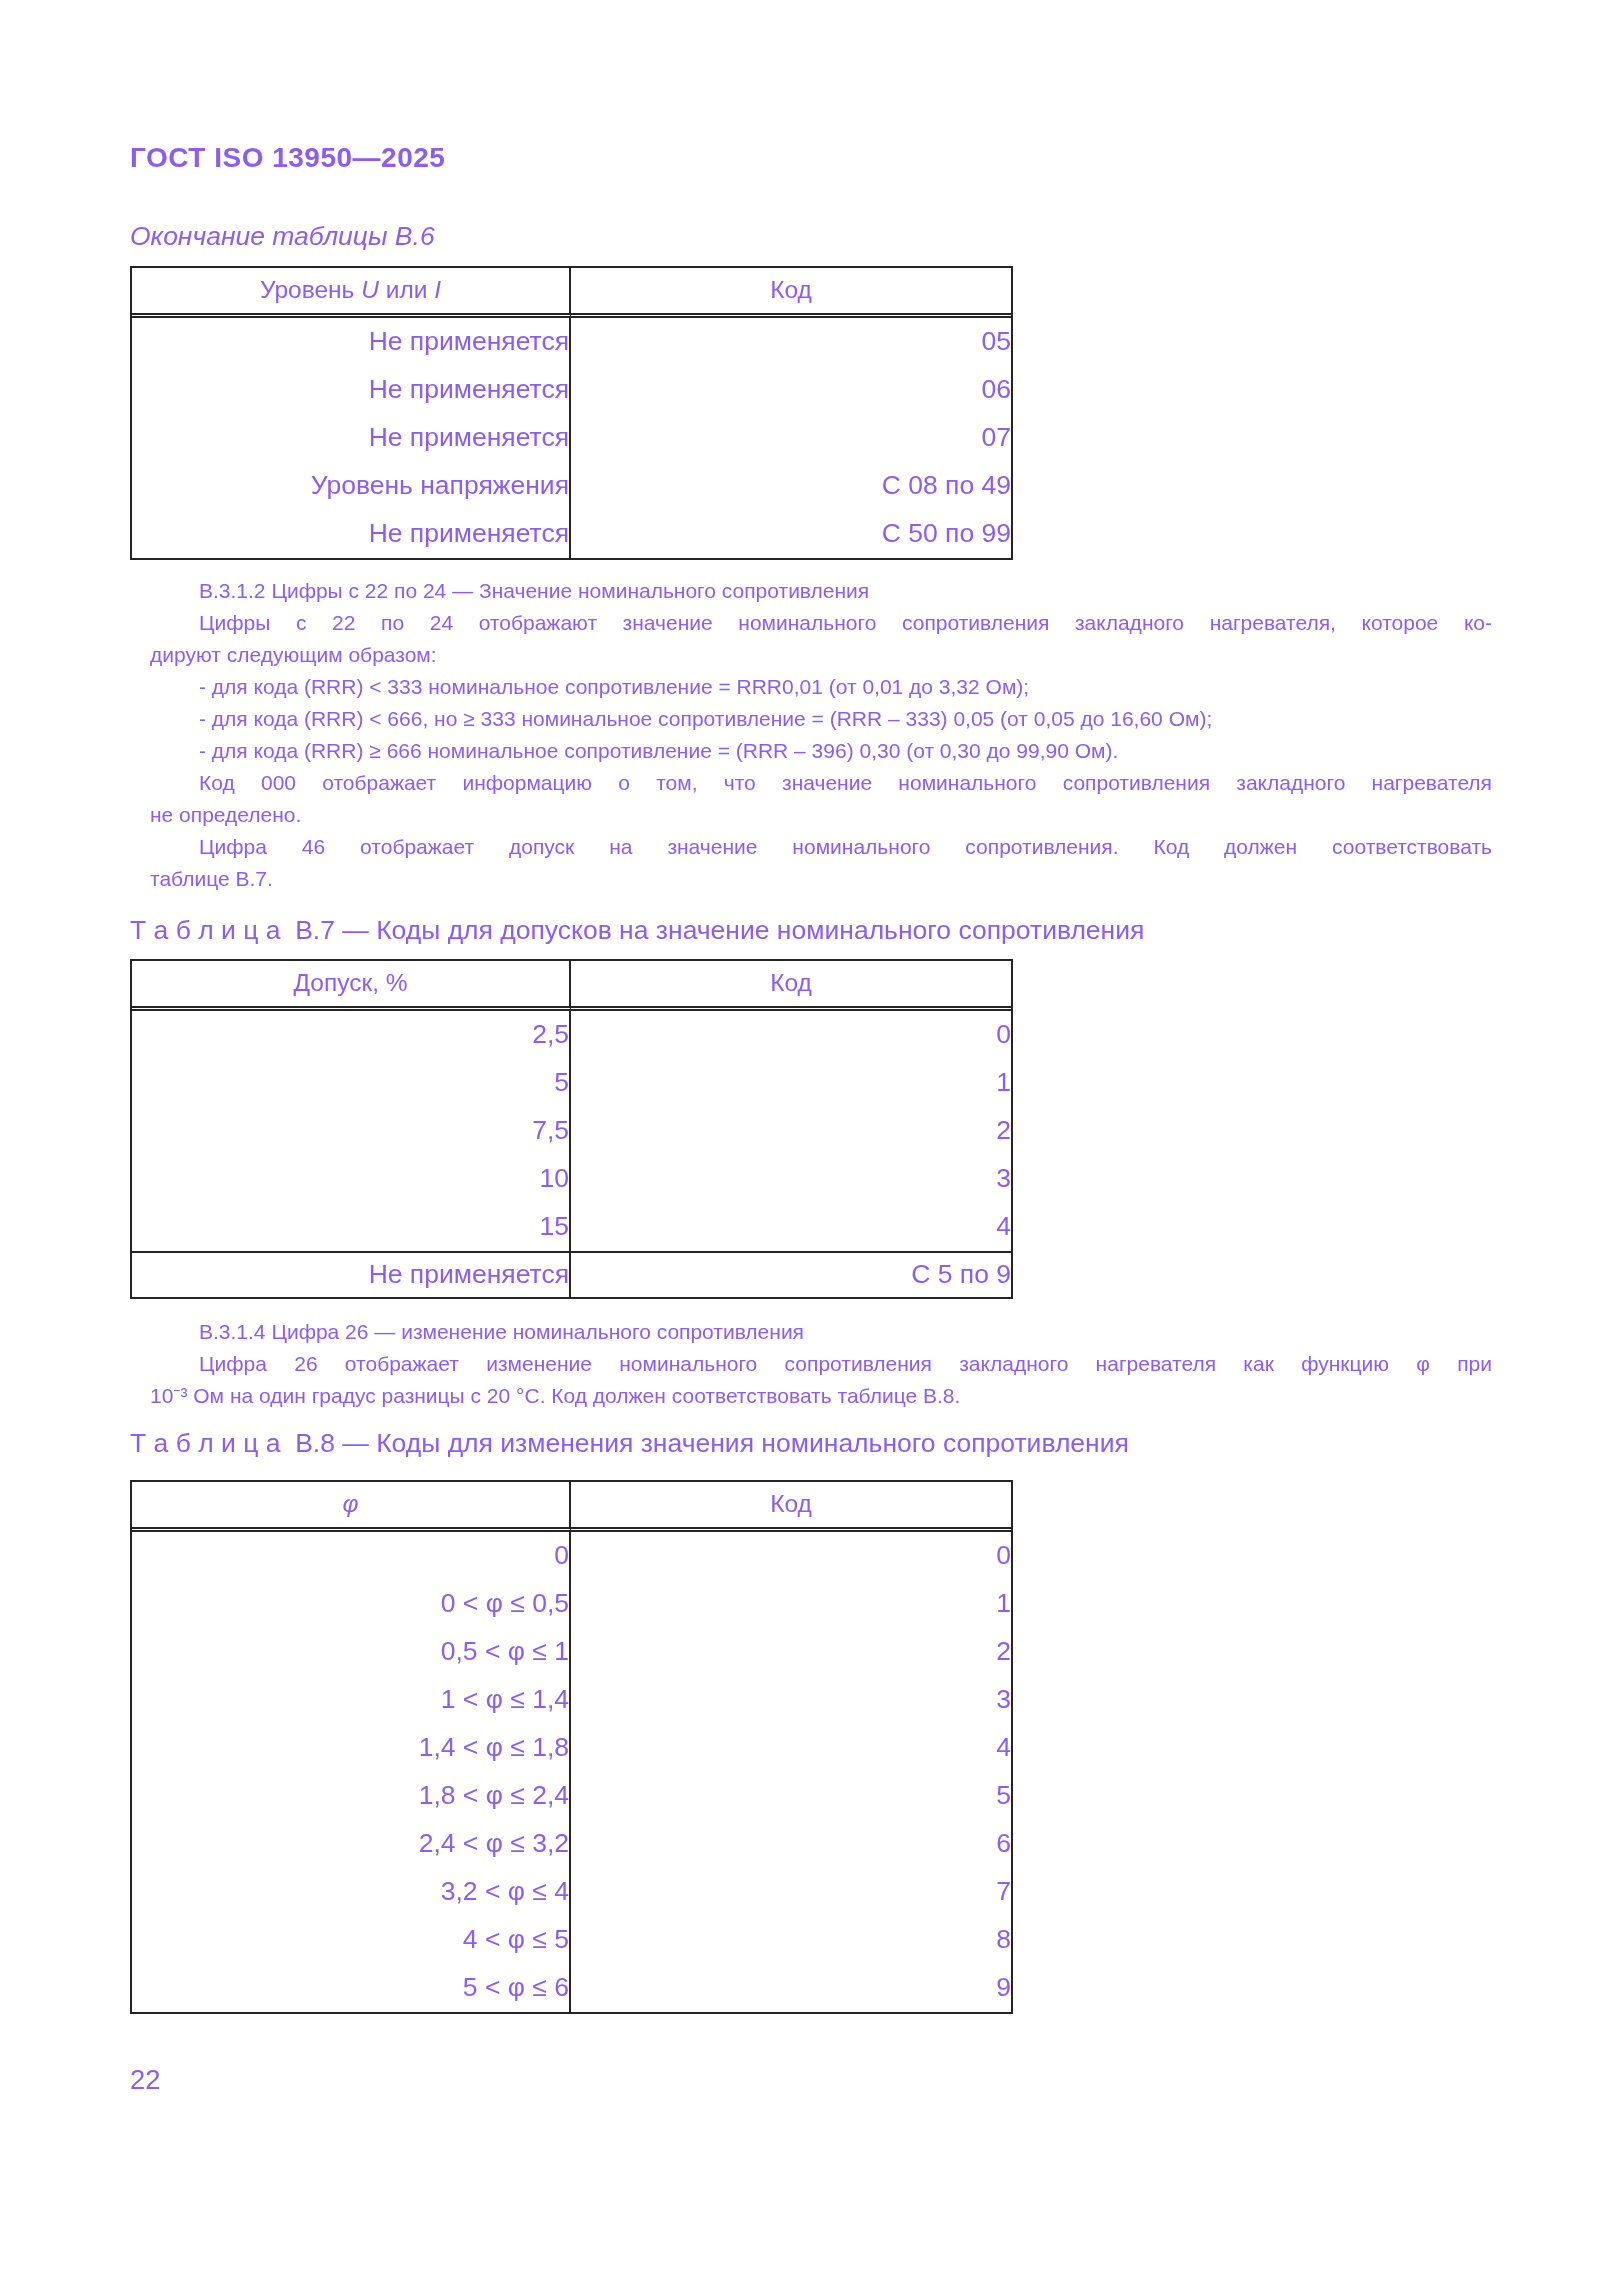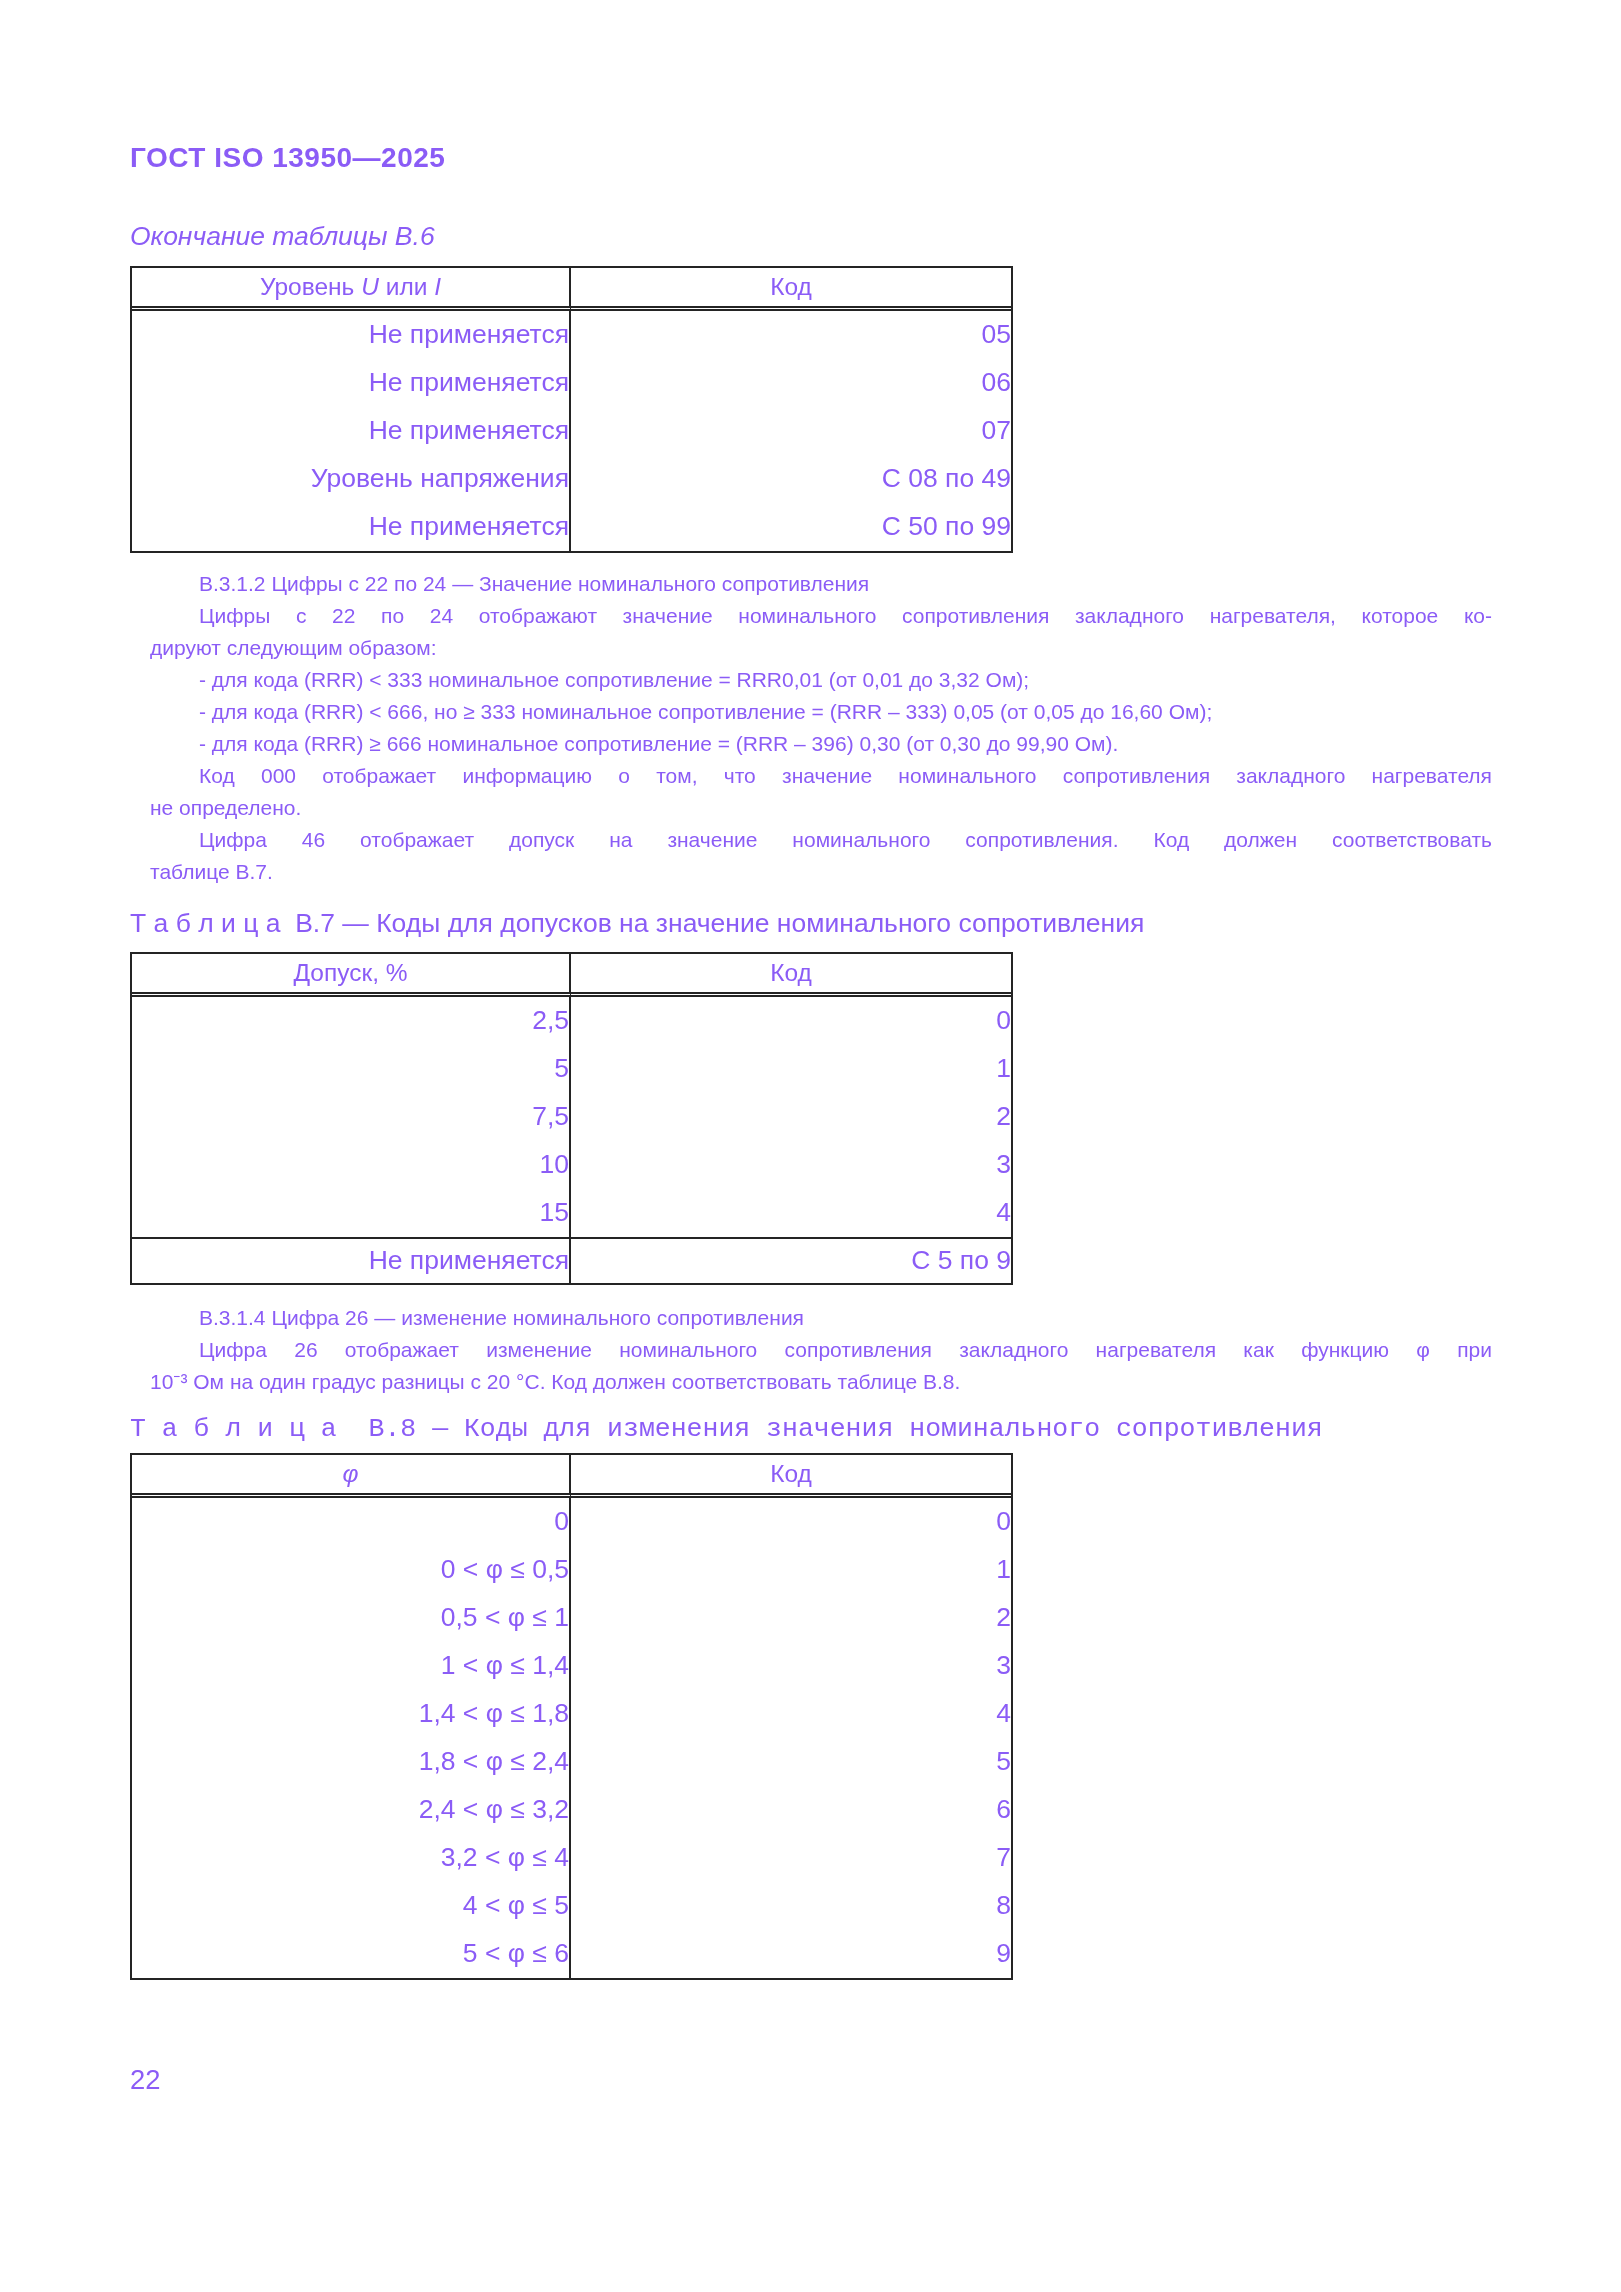--- a/index.html
+++ b/index.html
@@ -33,21 +33,21 @@
   .gost-table {
     border-collapse: separate;
     border-spacing: 0;
     width: 883px;
     border: 2px solid #242424;
     table-layout: fixed;
   }
   .gost-table col.c1 { width: 439px; }
   .gost-table col.c2 { width: 440px; }
   .gost-table th {
-    height: 43px;
+    height: 50px;
     font-size: 24.5px;
     font-weight: normal;
     text-align: center;
     vertical-align: middle;
     border-bottom: 5.9px double #242424;
   }
   .gost-table td {
     height: 48px;
     font-size: 26.5px;
     text-align: right;
@@ -69,21 +69,21 @@
   .line.fill {
     white-space: normal;
     text-align: justify;
     text-align-last: justify;
   }
   .caption {
     font-size: 26.5px;
     white-space: pre-wrap;
   }
   .caption-b7 { margin-top: 19.6px; margin-bottom: 12.7px; }
-  .caption-b8 { margin-top: 15.7px; margin-bottom: 9px; font-family: Liberation Mono, monospace; }
+  .caption-b8 { margin-top: 15.7px; margin-bottom: 21px; }
   .var { font-style: italic; }
   .page-number {
     position: absolute;
     left: 130px;
     top: 2064px;
     font-size: 27.4px;
   }
 </style>
 </head>
 <body>

